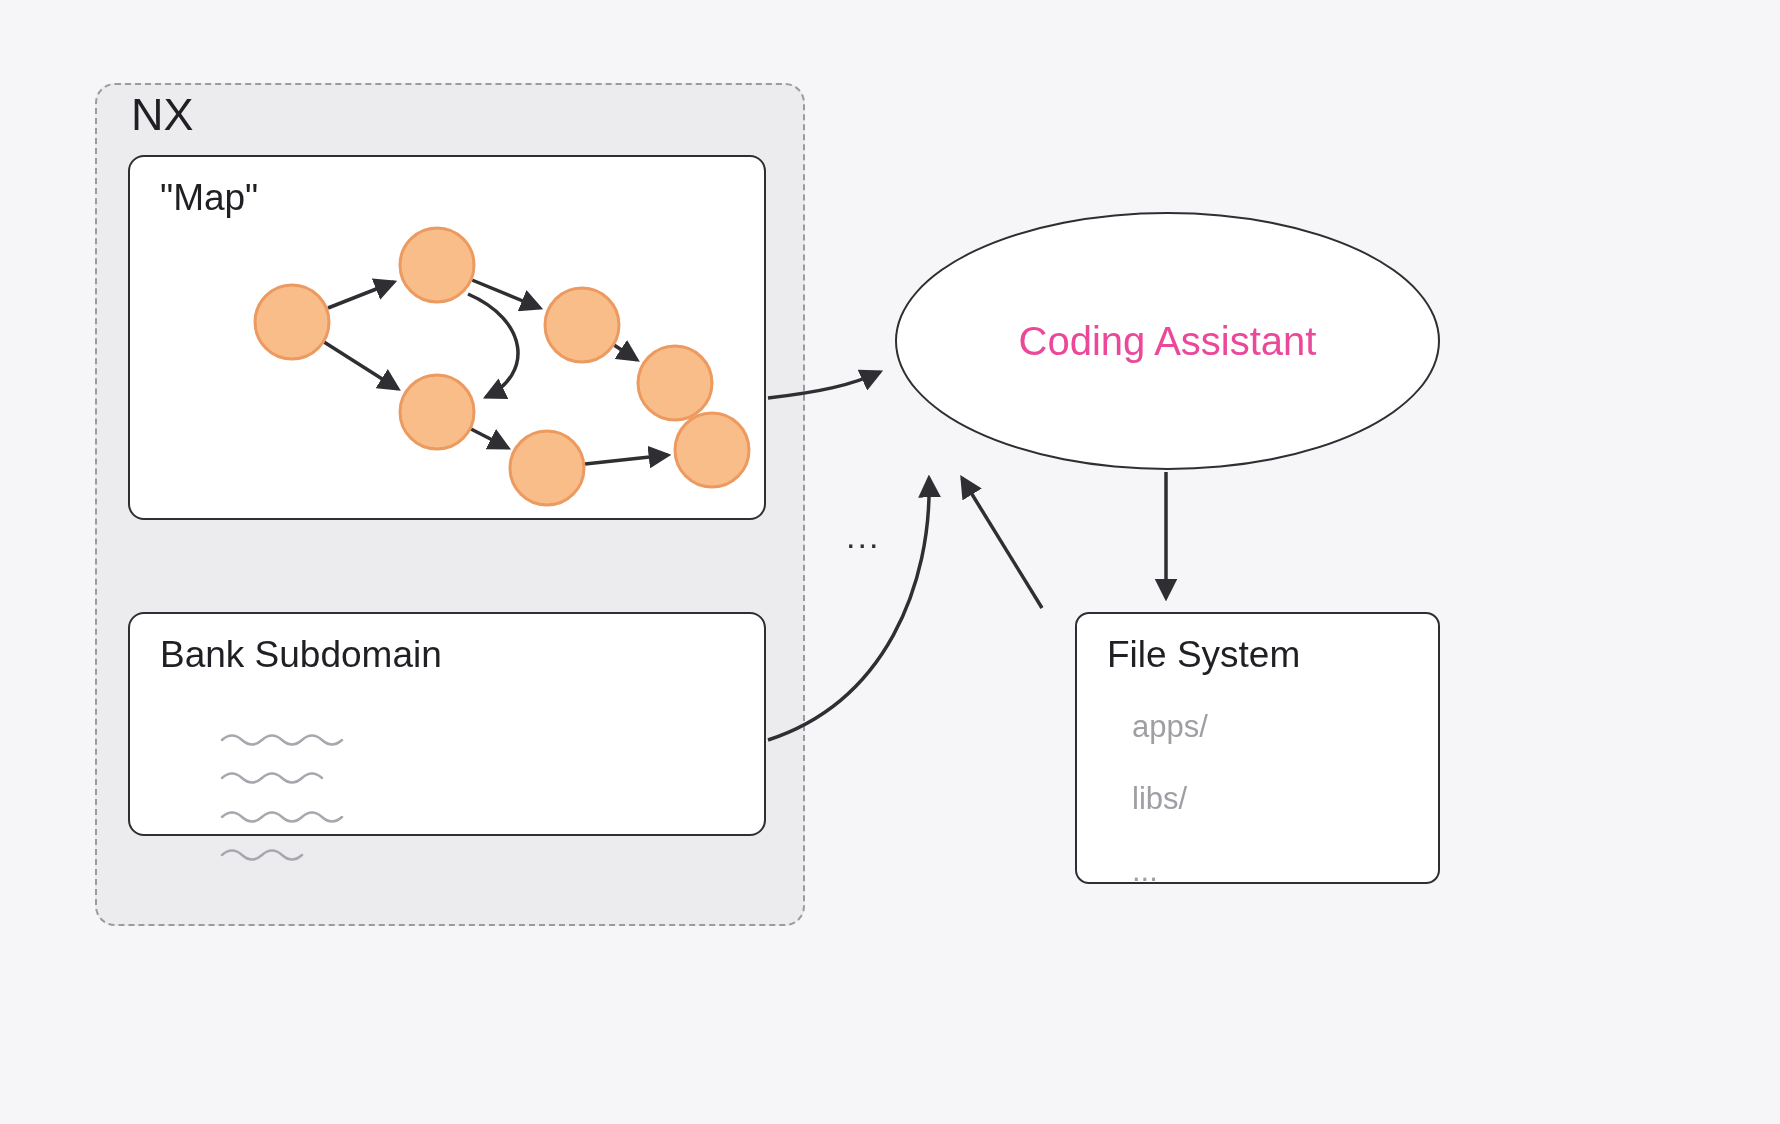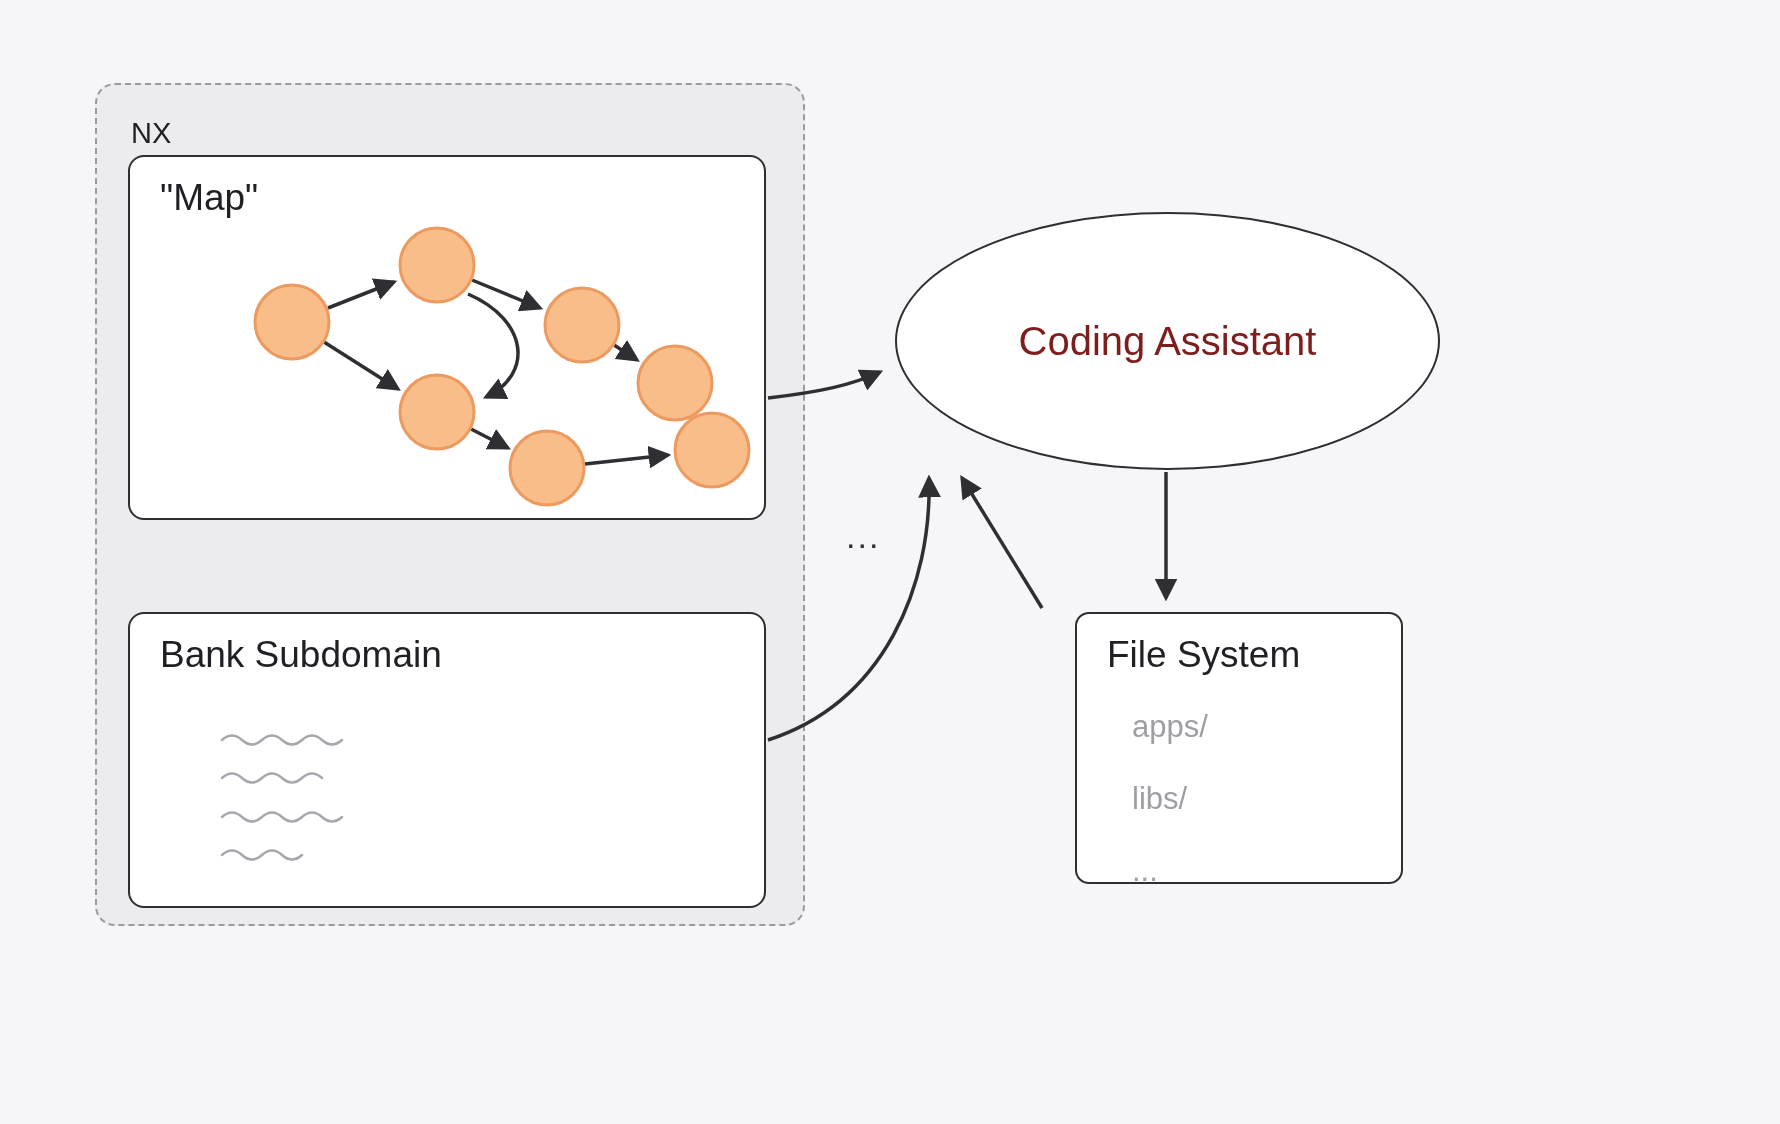--- a/index.html
+++ b/index.html
@@ -21,34 +21,34 @@
     position: absolute;
     left: 95px; top: 83px;
     width: 710px; height: 843px;
     background: #ececef;
     border: 2.5px dashed #9a9aa1;
     border-radius: 20px;
     box-sizing: border-box;
   }
   .nx-label {
     position: absolute;
-    left: 34px; top: 32px;
-    font-size: 29px;
+    left: 34px; top: 4px;
+    font-size: 45px;
     color: #1f1f24;
   }
   .box {
     position: absolute;
     background: #ffffff;
     border: 2.5px solid #2f2f33;
     border-radius: 16px;
     box-sizing: border-box;
   }
   .map-box   { left: 128px; top: 155px; width: 638px; height: 365px; }
-  .bank-box  { left: 128px; top: 612px; width: 638px; height: 296px; }
-  .file-box  { left: 1075px; top: 612px; width: 328px; height: 272px; border-radius: 14px; }
+  .bank-box  { left: 128px; top: 612px; width: 638px; height: 224px; }
+  .file-box  { left: 1075px; top: 612px; width: 365px; height: 272px; border-radius: 14px; }
   .box-title {
     position: absolute;
     left: 30px; top: 20px;
     font-size: 37px;
     color: #1f1f24;
     white-space: nowrap;
   }
   .map-ellipsis {
     position: absolute;
     left: 716px; top: 360px;
@@ -63,21 +63,21 @@
     background: #ffffff;
     border: 2.5px solid #2f2f33;
     border-radius: 50%;
     box-sizing: border-box;
     display: flex;
     align-items: center;
     justify-content: center;
   }
   .assistant-label {
     font-size: 40px;
-    color: #7f1d1d;
+    color: #ec4899;
     white-space: nowrap;
     text-align: center;
   }
   .file-list {
     position: absolute;
     left: 55px; top: 95px;
     display: flex;
     flex-direction: column;
     gap: 36px;
   }

